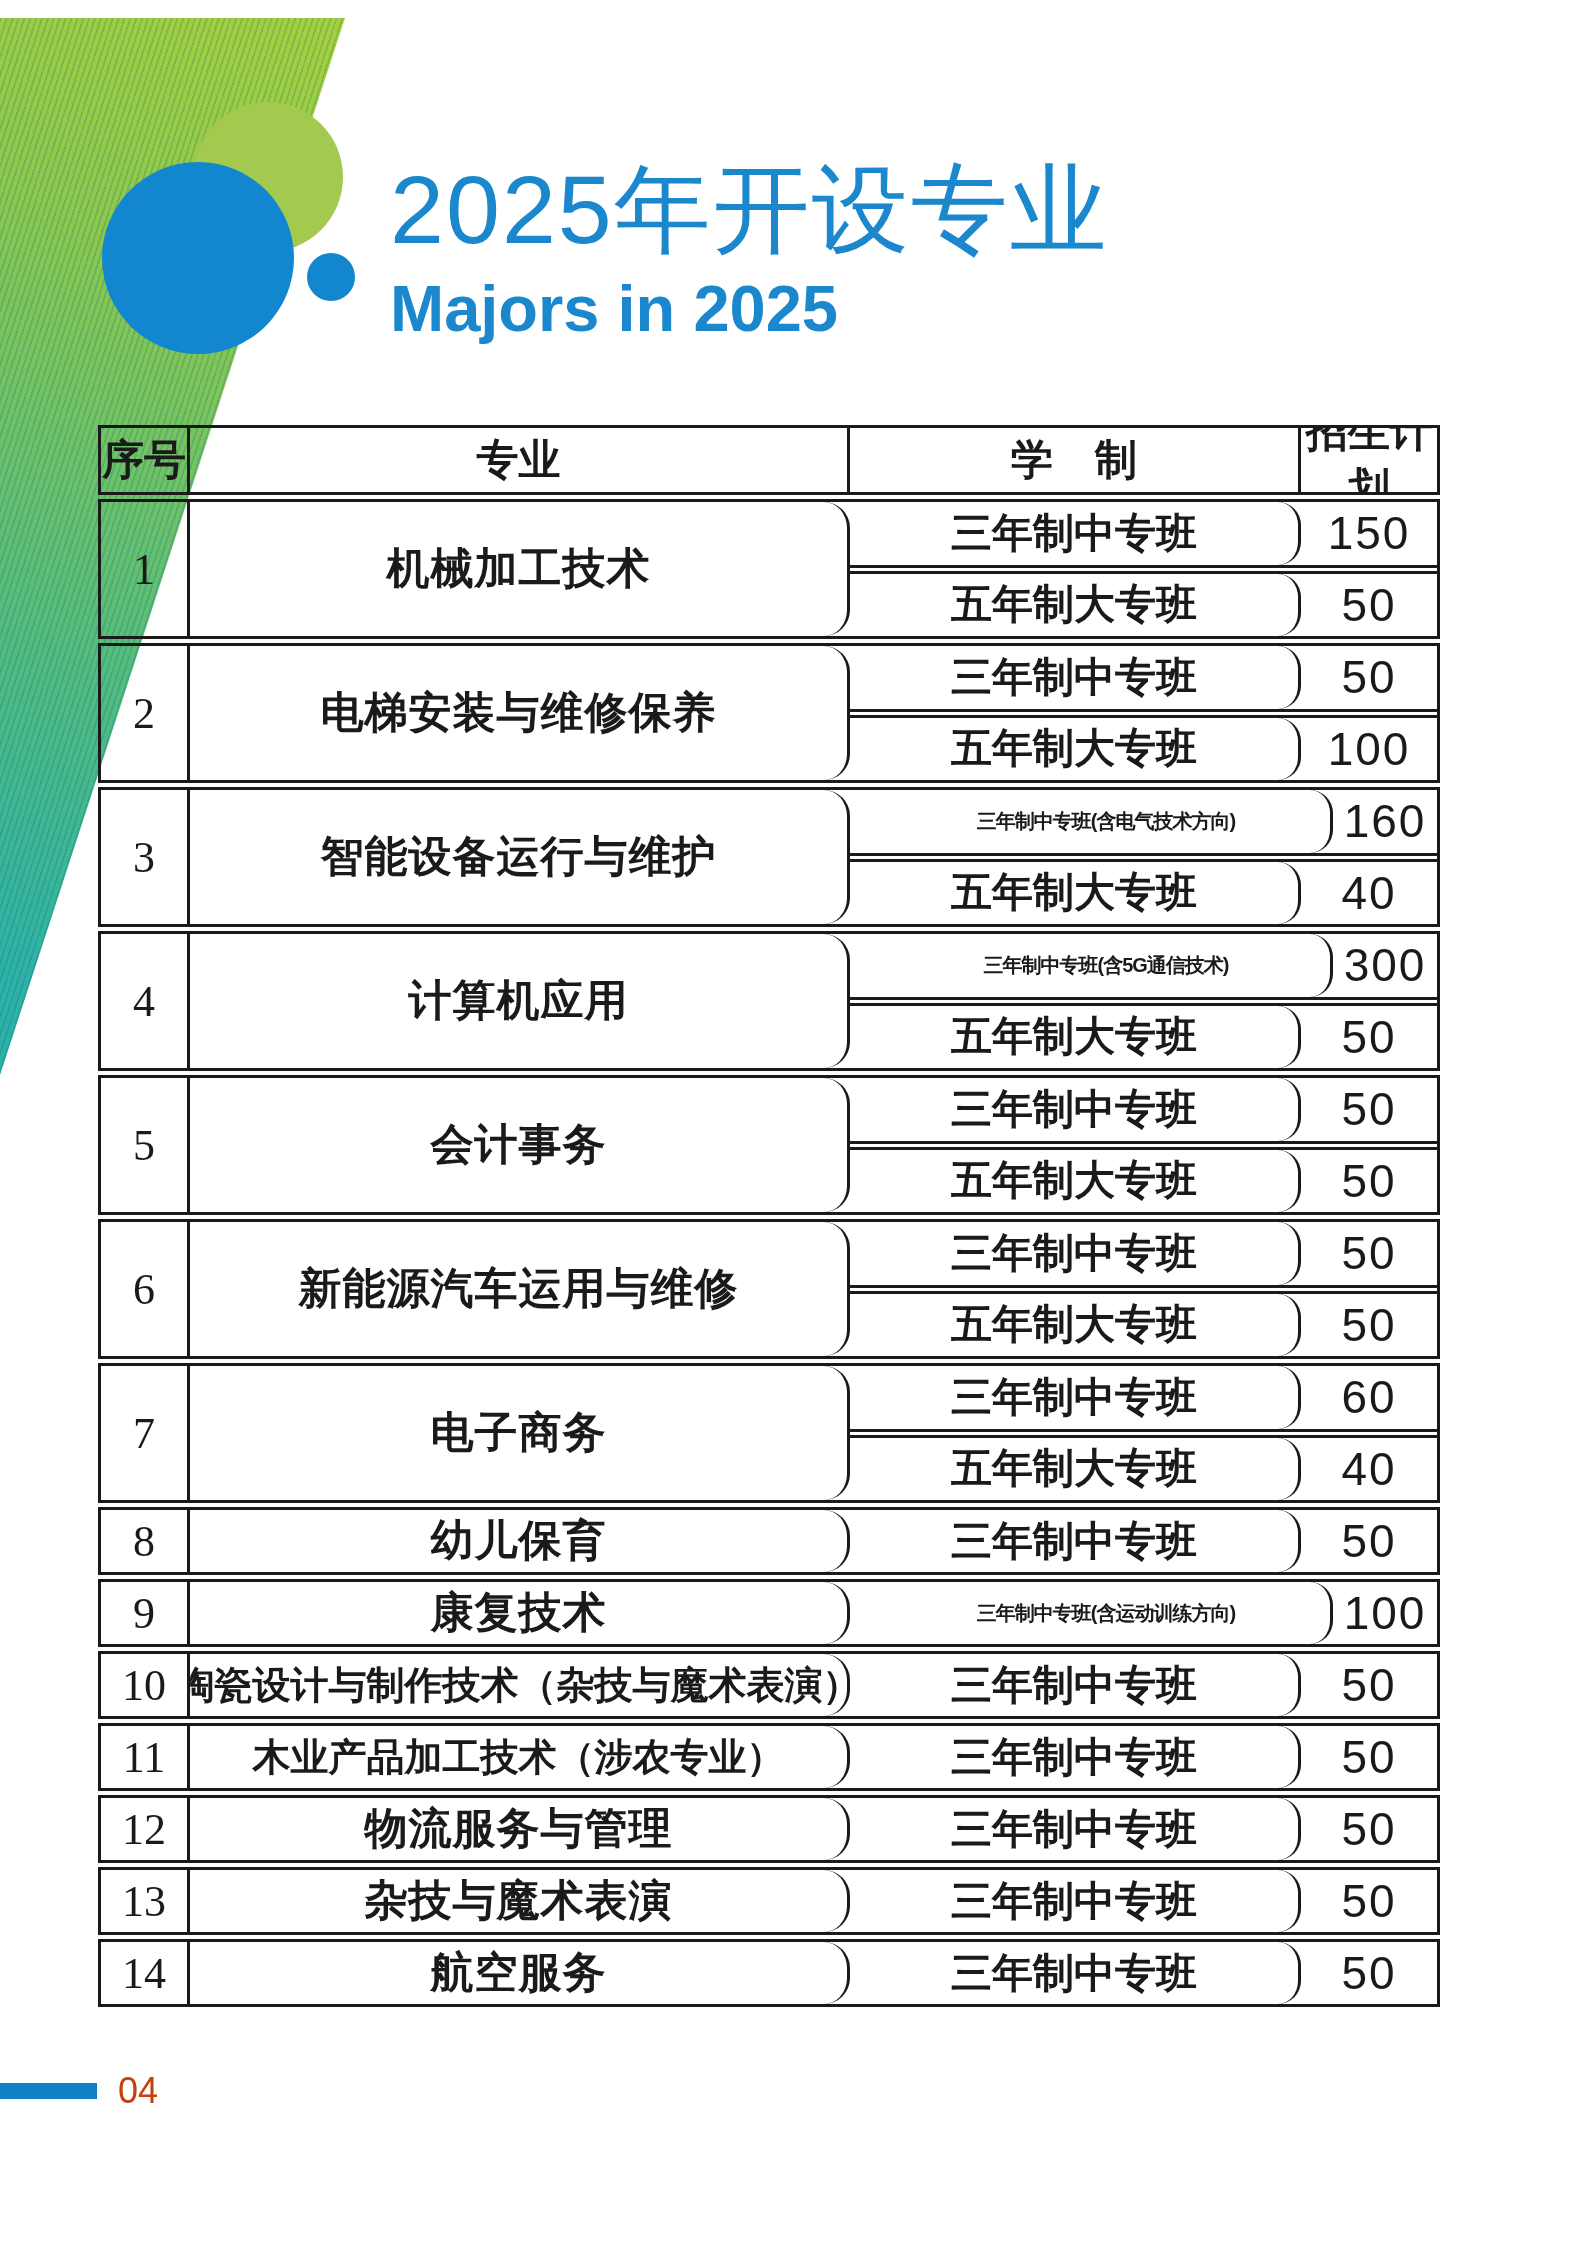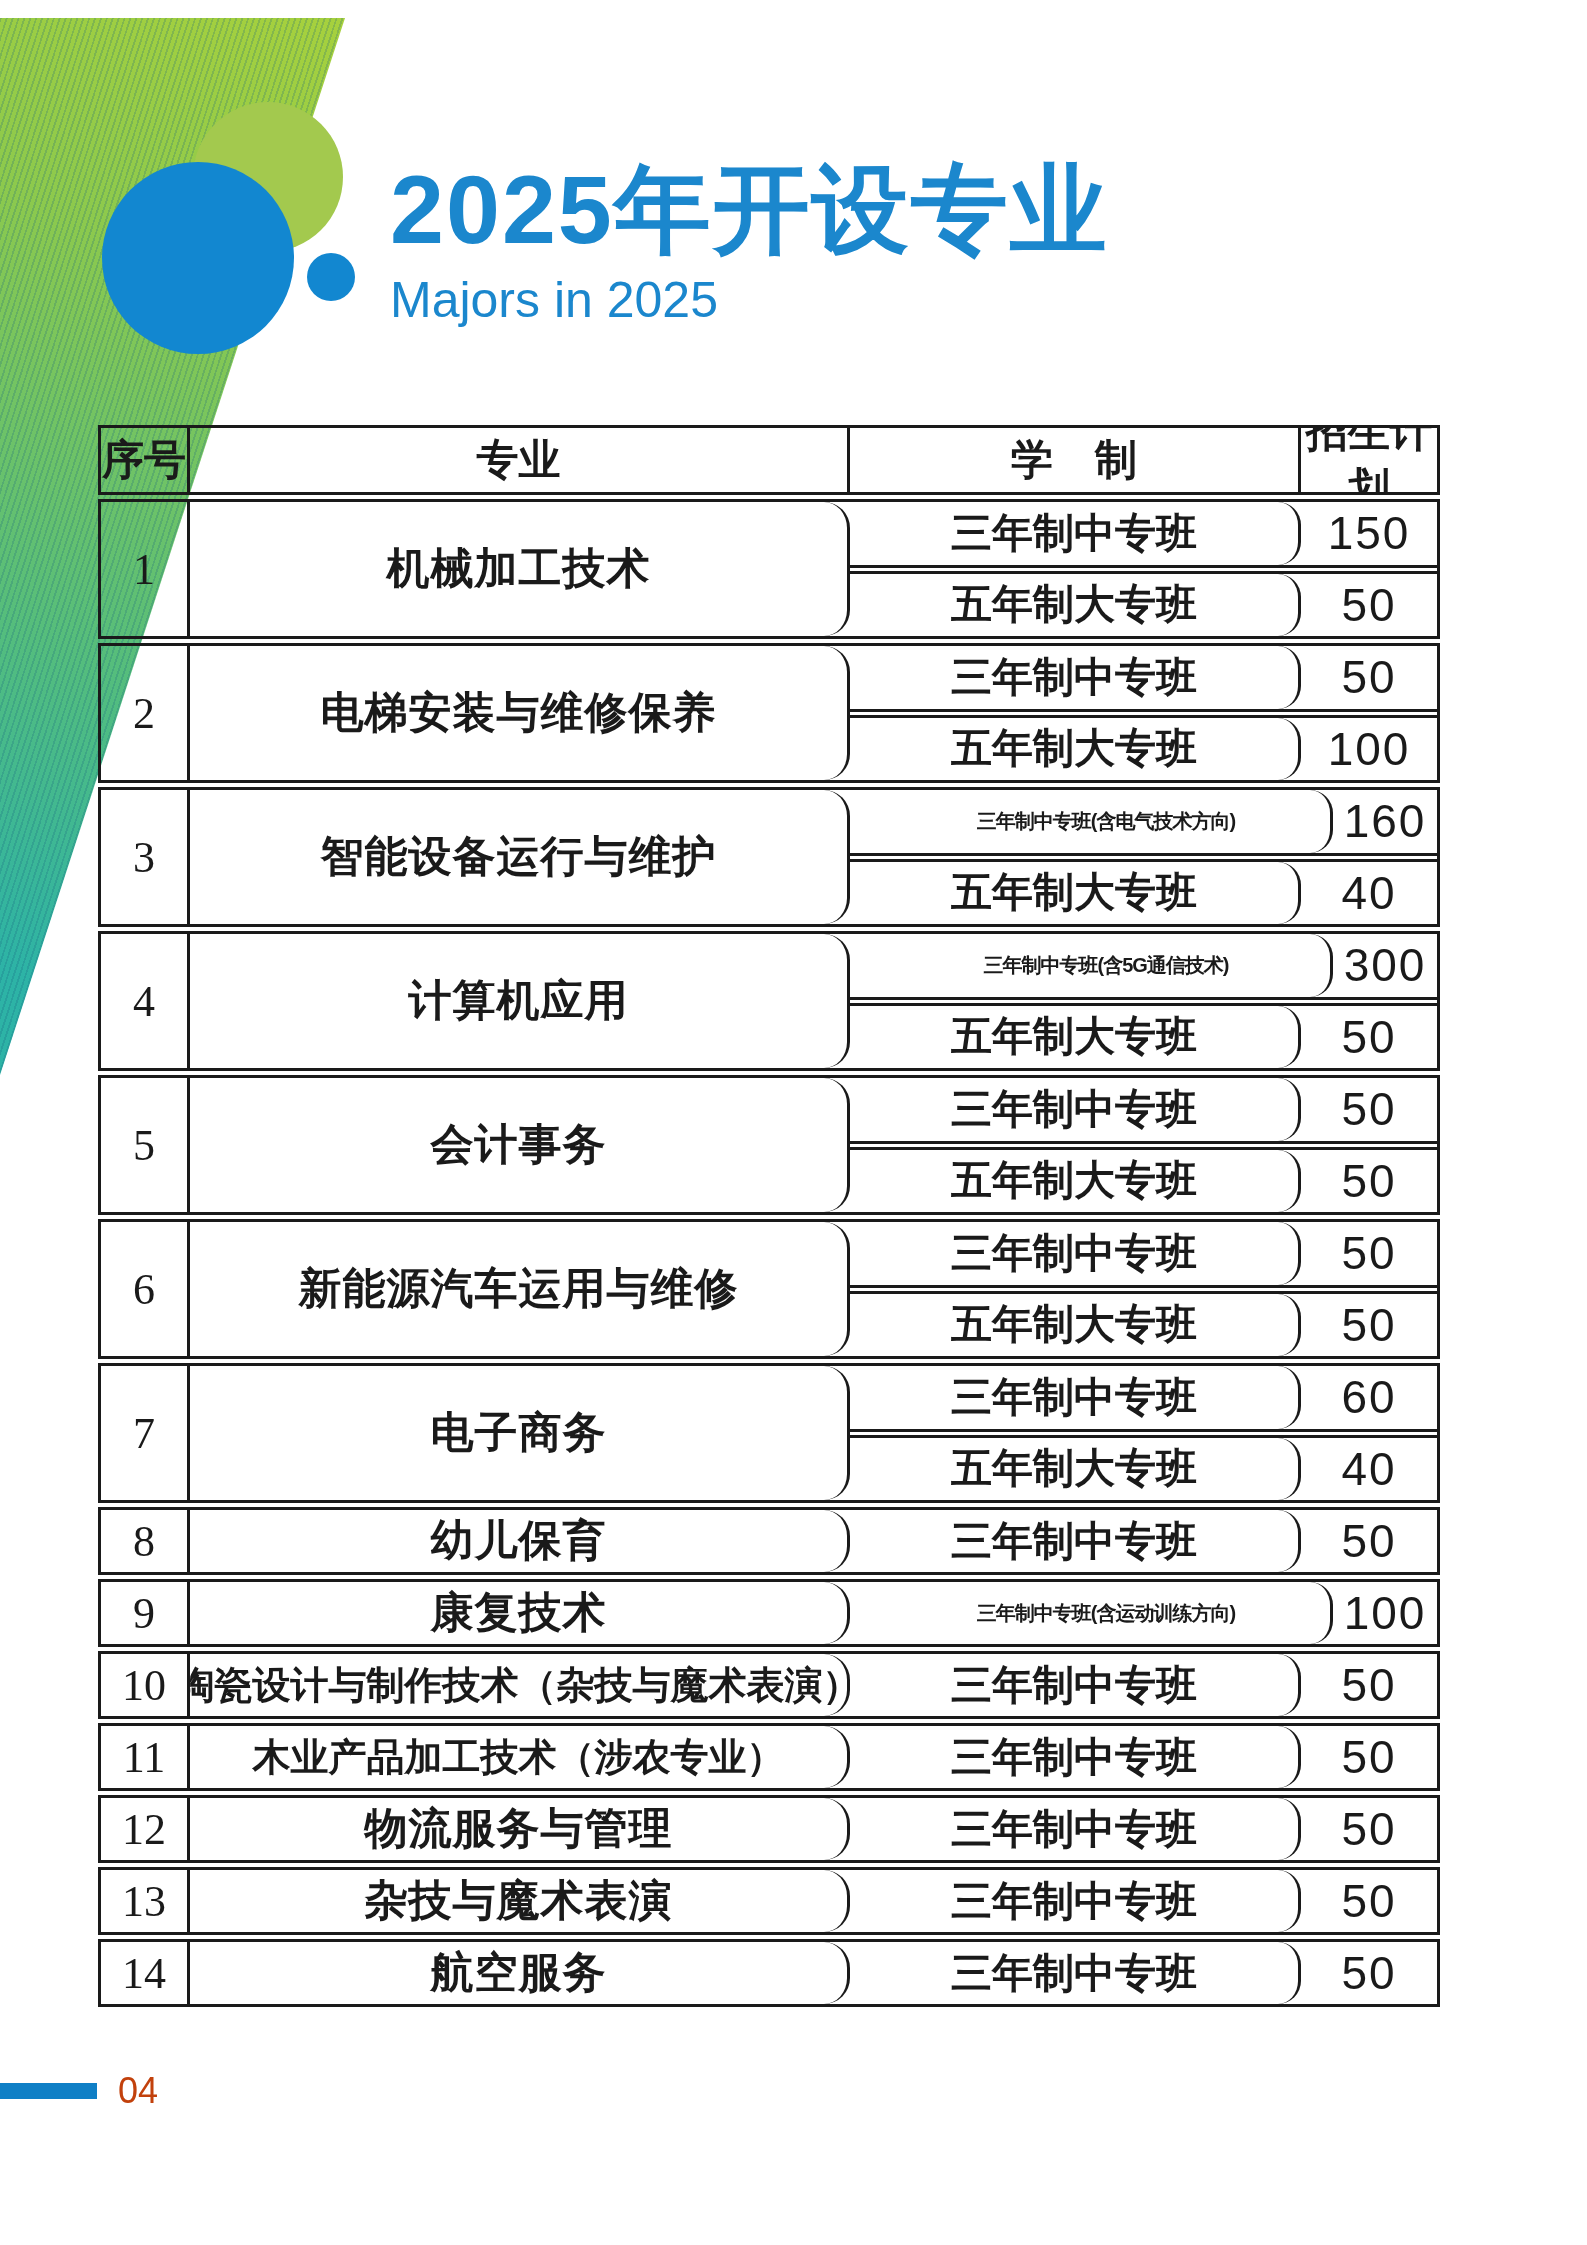--- a/index.html
+++ b/index.html
@@ -21,25 +21,25 @@
     clip-path:polygon(0 18px,345px 18px,0 1075px);
     z-index:1;
   }
   .circle{position:absolute;border-radius:50%;}
   .circle.green{left:193px;top:102px;width:150px;height:150px;background:#a3c94e;z-index:2;}
   .circle.blue{left:102px;top:162px;width:192px;height:192px;background:#1287d0;z-index:3;}
   .circle.dot{left:307px;top:253px;width:48px;height:48px;background:#1287d0;z-index:3;}
 
   .titleblock{position:absolute;left:390px;top:158px;z-index:4;}
   .title{
-    font-size:97px;line-height:1.08;font-weight:700;
+    font-size:97px;line-height:1.08;font-weight:400;
     color:#1b87cd;letter-spacing:2px;white-space:nowrap;
   }
   .subtitle{
-    font-size:50px;line-height:1.1;font-weight:400;
+    font-size:65px;line-height:1.1;font-weight:700;
     color:#1b87cd;margin-top:10px;white-space:nowrap;
   }
 
   
   .majors-table{
     position:absolute;left:98px;top:425px;width:1342px;z-index:5;
   }
   .box{
     box-sizing:border-box;
     border:3px solid #1a1a1a;

